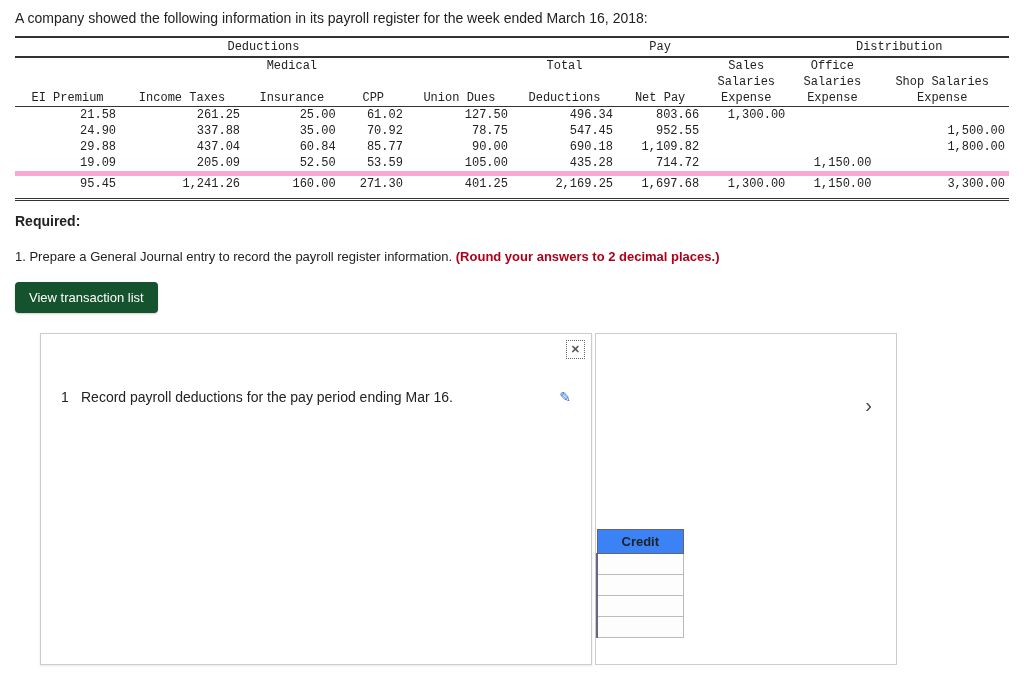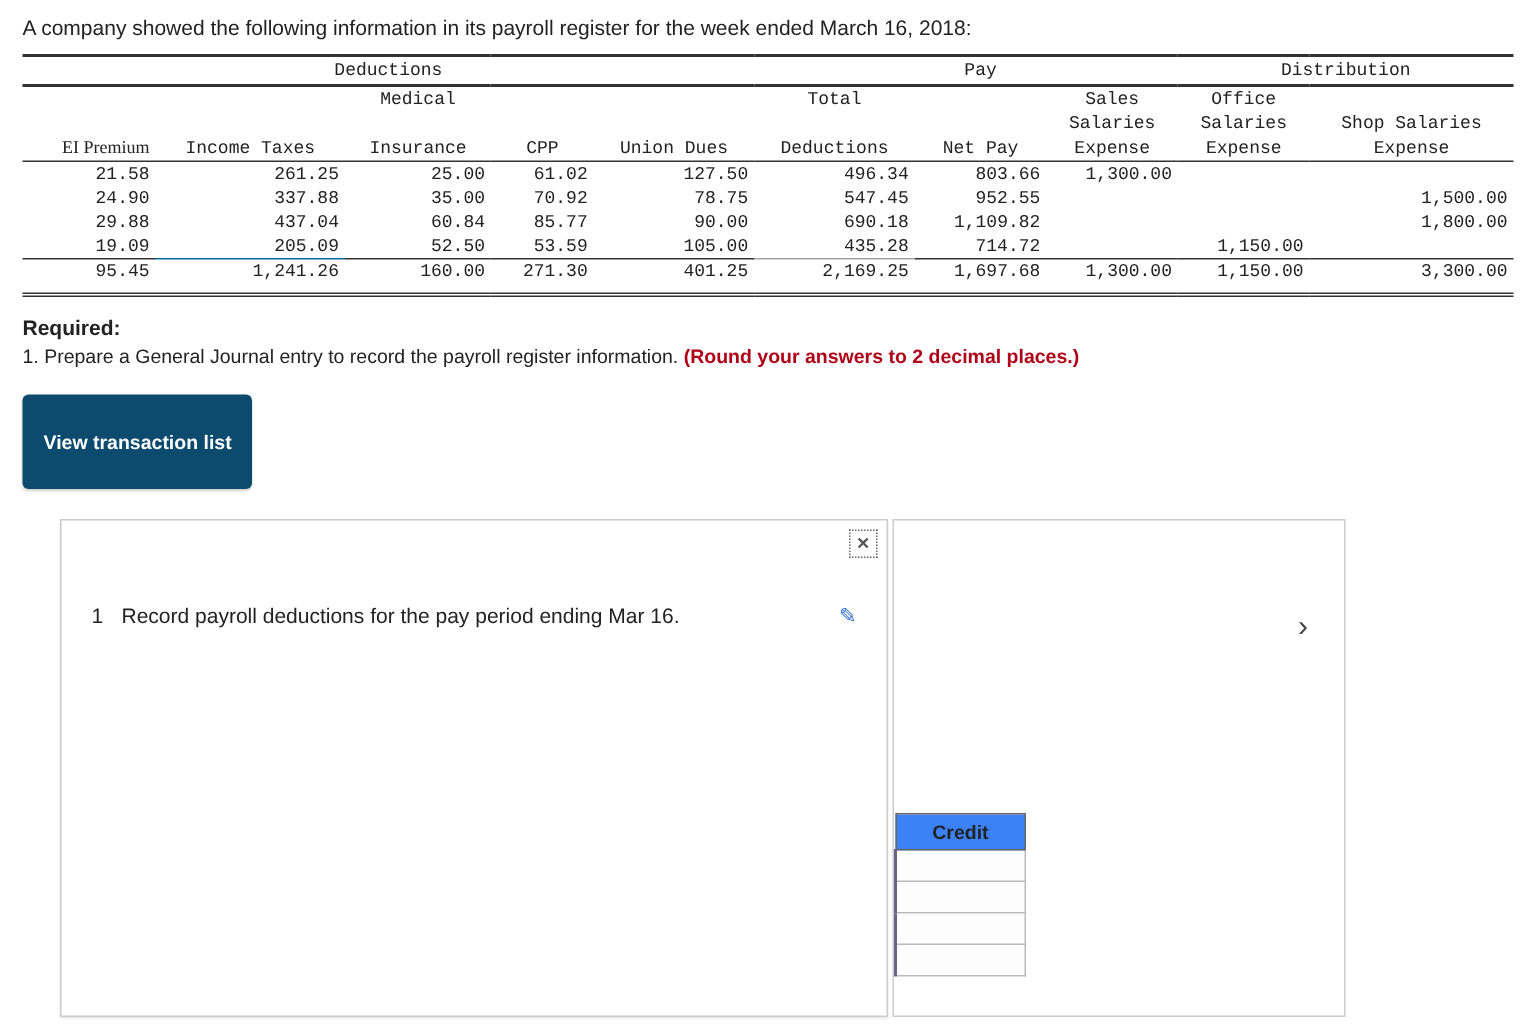--- a/index.html
+++ b/index.html
@@ -34,40 +34,40 @@
     padding: 2px 4px;
   }
   .register thead tr.hunder td {
     text-align: center;
     vertical-align: bottom;
   }
   .register thead tr.hbottom td {
     border-bottom: 1px solid #333;
   }
   .register tbody tr.totals td {
-    border-top: 1px solid #f9a8d4;
+    border-top: 5px solid #f9a8d4;
   }
   .register tr.finish td {
     border-bottom: 3px double #333;
     height: 4px;
   }
   .req {
     margin-top: 12px;
   }
   .req-title { font-weight: bold; font-size: 14px; }
-  .req-body { margin-top: 4px; }
+  .req-body { margin-top: 20px; }
   .req-body .red { color: #b00018; font-weight: bold; }
   .btn-view {
     display: inline-block;
-    background: #0c4a6e;
+    background: #14532d;
     color: #fff;
-    padding: 24px 14px;
+    padding: 8px 14px;
     border-radius: 4px;
     font-size: 13px;
-    font-weight: bold;
+    font-weight: normal;
     margin-top: 18px;
     cursor: pointer;
     box-shadow: 0 1px 2px rgba(0,0,0,0.2);
   }
   .worksheet-area {
     margin-top: 20px;
     position: relative;
     height: 340px;
   }
   .left-panel {
@@ -179,21 +179,21 @@
         <td></td>
         <td></td>
         <td></td>
         <td></td>
         <td></td>
       <td>Salaries</td>
       <td>Salaries</td>
       <td>Shop Salaries</td>
     </tr>
     <tr class="hunder hbottom">
-      <td style="text-align:right;font-family:Liberation Serif, serif;">EI Premium</td>
+      <td style="text-align:center;">EI Premium</td>
       <td>Income Taxes</td>
       <td>Insurance</td>
       <td>CPP</td>
       <td>Union Dues</td>
       <td>Deductions</td>
       <td>Net Pay</td>
       <td>Expense</td>
       <td>Expense</td>
       <td>Expense</td>
     </tr>

